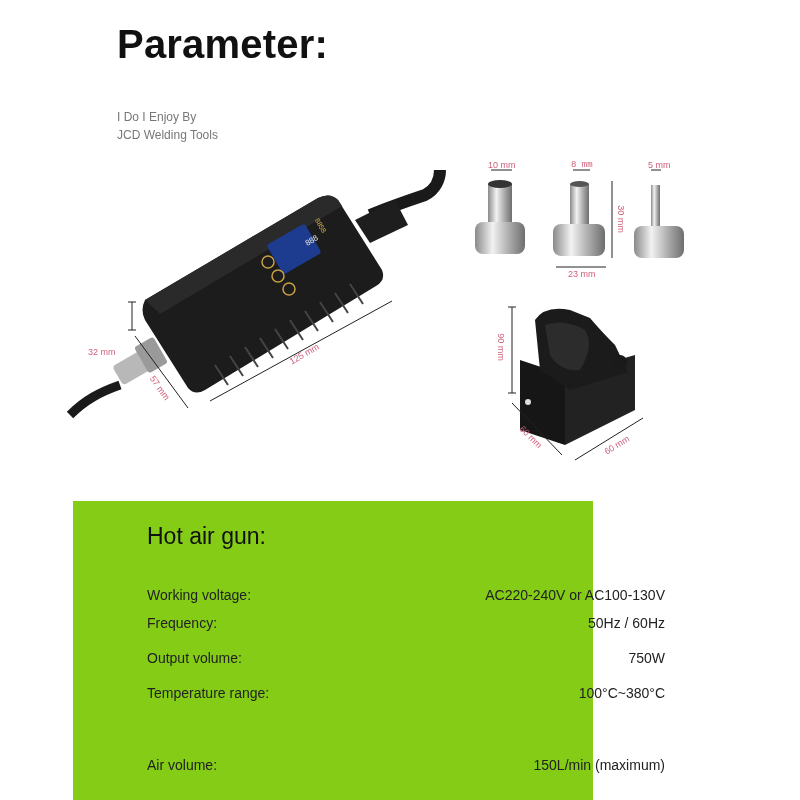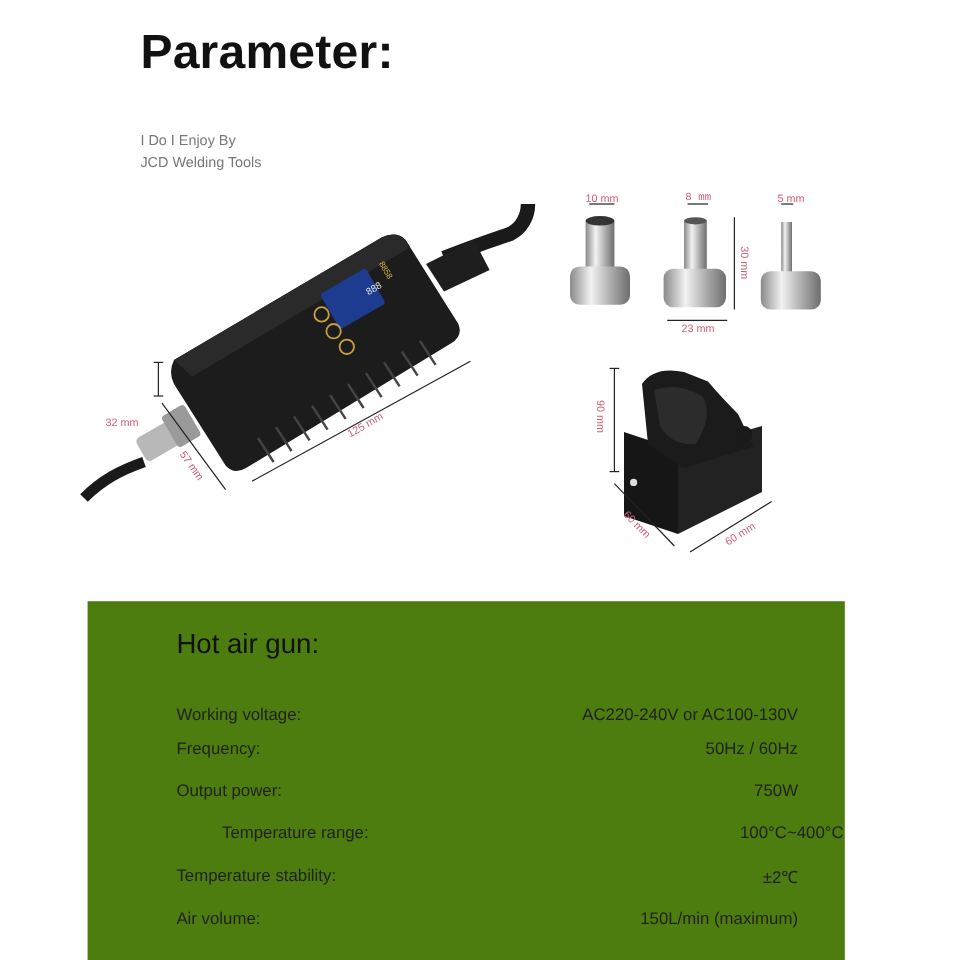--- a/index.html
+++ b/index.html
@@ -14,22 +14,22 @@
   .tagline {
     position: absolute; left: 117px; top: 108px;
     font-size: 12px; color: #777; line-height: 18px;
   }
   .dim {
     position: absolute; font-size: 9px; color: #d0607a; white-space: nowrap;
   }
   svg { position: absolute; overflow: visible; }
 
   .panel {
-    position: absolute; left: 73px; top: 501px; width: 631px; height: 299px;
-    background: #4d7c0f;
+    position: absolute; left: 73px; top: 501px; width: 520px; height: 299px;
+    background: #84cc16;
   }
   .panel-title {
     position: absolute; left: 74px; top: 22px;
     font-size: 23px; color: #111;
   }
   .spec-row {
     position: absolute; left: 74px; width: 518px; height: 20px;
     font-size: 14px; color: #222;
   }
   .spec-label { position: absolute; left: 0; top: 0; }
@@ -159,28 +159,24 @@
 
   <div class="spec-row" style="top:86px;">
     <span class="spec-label">Working voltage:</span>
     <span class="spec-value">AC220-240V or AC100-130V</span>
   </div>
   <div class="spec-row" style="top:114px;">
     <span class="spec-label">Frequency:</span>
     <span class="spec-value">50Hz / 60Hz</span>
   </div>
   <div class="spec-row" style="top:149px;">
-    <span class="spec-label">Output power:</span>
+    <span class="spec-label">Output volume:</span>
     <span class="spec-value">750W</span>
   </div>
-  <div class="spec-row" style="top:184px;margin-left:38px;">
+  <div class="spec-row" style="top:184px;">
     <span class="spec-label">Temperature range:</span>
-    <span class="spec-value">100°C~400°C</span>
-  </div>
-  <div class="spec-row" style="top:220px;">
-    <span class="spec-label">Temperature stability:</span>
-    <span class="spec-value">±2℃</span>
+    <span class="spec-value">100°C~380°C</span>
   </div>
   <div class="spec-row" style="top:256px;">
     <span class="spec-label">Air volume:</span>
     <span class="spec-value">150L/min (maximum)</span>
   </div>
 </div>
 
 </body></html>

